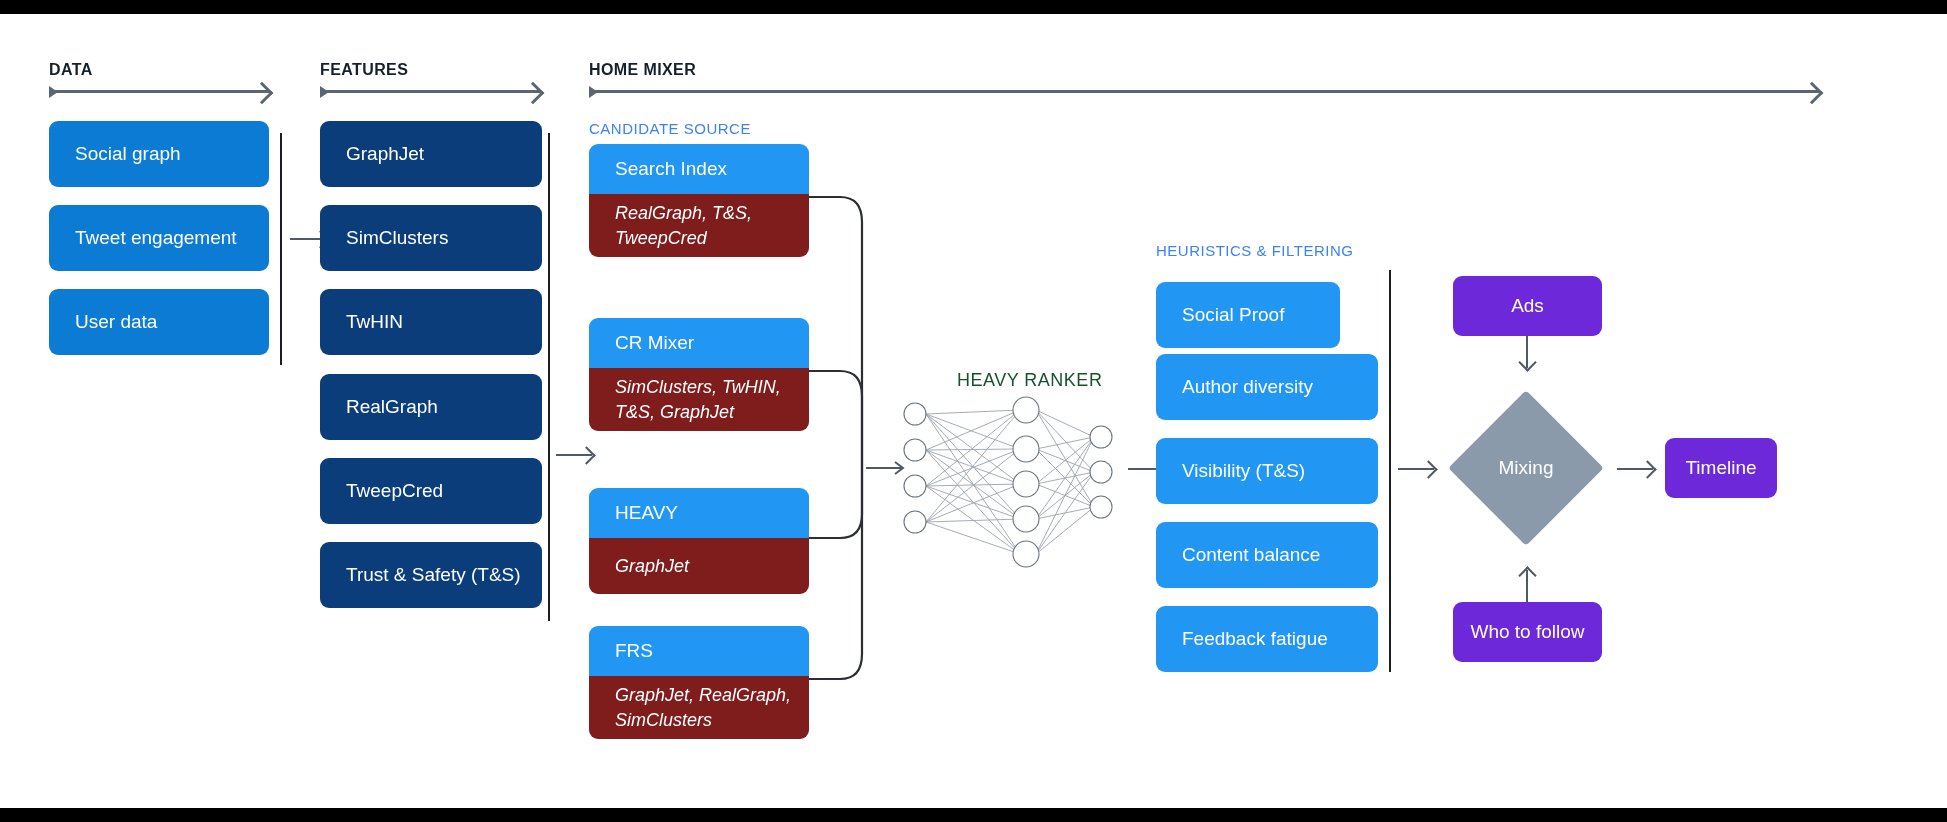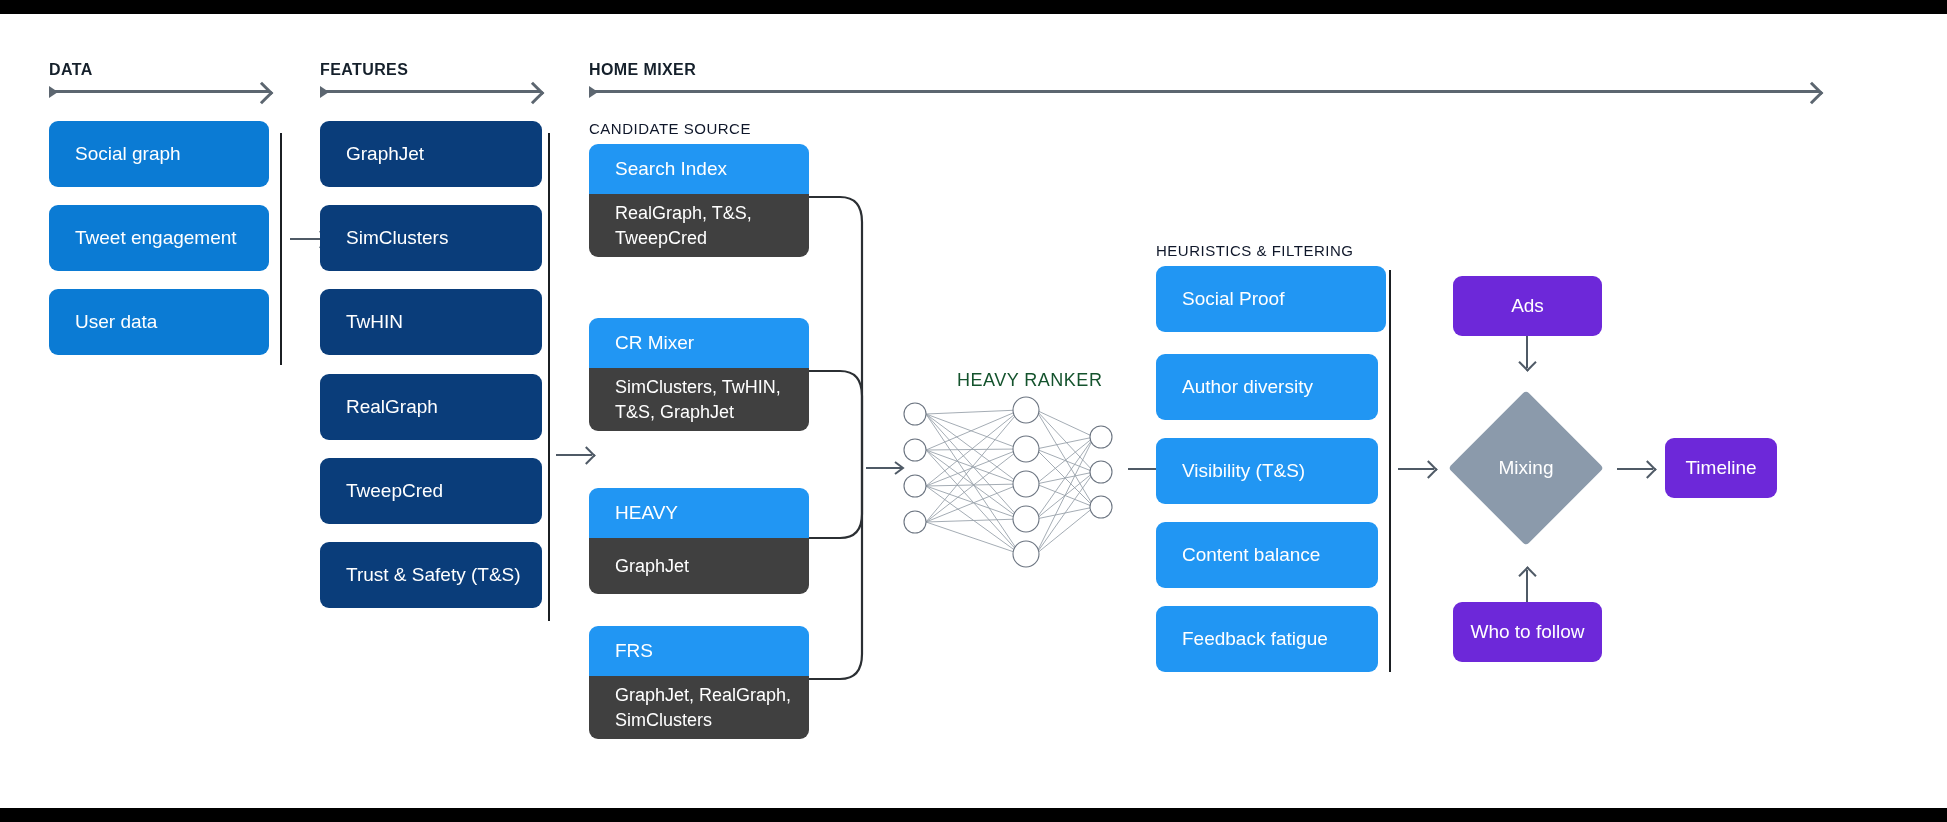--- a/index.html
+++ b/index.html
@@ -1,42 +1,42 @@
 <!DOCTYPE html>
 <html><head>
 <meta charset="utf-8">
 <style>
   html,body{margin:0;padding:0;background:#000;}
   body{font-family:"Liberation Sans",sans-serif;}
   #page{position:relative;width:1947px;height:822px;background:#000;overflow:hidden;}
   #canvas{position:absolute;left:0;top:14px;width:1947px;height:794px;background:#ffffff;}
 
   .sec-title{position:absolute;font-size:16px;font-weight:bold;color:#15202b;letter-spacing:.4px;}
-  .sub-title{position:absolute;font-size:15px;font-weight:normal;color:#0f172a;letter-spacing:.5px;}
+  .sub-title{position:absolute;font-size:15px;font-weight:normal;color:#3b82f6;letter-spacing:.5px;}
 
   .axis{position:absolute;height:3px;background:#5c6670;}
   .axis::before{content:"";position:absolute;left:0;top:-4px;width:0;height:0;
       border-top:6px solid transparent;border-bottom:6px solid transparent;border-left:9px solid #5c6670;}
   .axis::after{content:"";position:absolute;right:-1px;top:-5px;width:13px;height:13px;
       border-top:3px solid #5c6670;border-right:3px solid #5c6670;transform:rotate(45deg);}
 
   .divider{position:absolute;width:2px;background:#1b1f23;}
 
   .card{position:absolute;border-radius:9px;display:flex;align-items:center;
         color:#fff;font-size:19px;box-sizing:border-box;padding-left:26px;line-height:1.25;}
   .card.data{background:#0b7bd4;}
   .card.feature{background:#0a3d7a;}
   .card.heur{background:#2196f3;}
   .card.plain{background:#6d28d9;justify-content:center;padding-left:0;}
 
   .cs{position:absolute;border-radius:9px;overflow:hidden;}
   .cs .cs-head{background:#2196f3;color:#fff;font-size:19px;display:flex;align-items:center;
         padding-left:26px;box-sizing:border-box;height:50px;}
-  .cs .cs-body{background:#404040;color:#fff;font-size:18px;display:flex;align-items:center;
-        padding-left:26px;padding-right:14px;box-sizing:border-box;line-height:1.35;}
+  .cs .cs-body{background:#7f1d1d;color:#fff;font-size:18px;display:flex;align-items:center;
+        padding-left:26px;padding-right:14px;box-sizing:border-box;line-height:1.35;font-style:italic;}
 
   .diamond{position:absolute;background:#8b9aab;transform:rotate(45deg);border-radius:4px;}
   .diamond-label{position:absolute;color:#fff;font-size:19px;display:flex;align-items:center;justify-content:center;}
 
   .harrow{position:absolute;height:2px;background:#4f5a66;}
   .harrow::after{content:"";position:absolute;right:-1px;top:-5px;width:11px;height:11px;
       border-top:2px solid #4f5a66;border-right:2px solid #4f5a66;transform:rotate(45deg);}
   .varrow{position:absolute;width:2px;background:#4f5a66;}
   .varrow.down::after{content:"";position:absolute;left:-5px;bottom:-1px;width:11px;height:11px;
       border-bottom:2px solid #4f5a66;border-right:2px solid #4f5a66;transform:rotate(45deg);}
@@ -182,21 +182,21 @@
           <circle cx="1026" cy="505" r="13"></circle>
       <circle cx="1026" cy="540" r="13"></circle>
       <circle cx="1101" cy="423" r="11"></circle>
           <circle cx="1101" cy="458" r="11"></circle>
       <circle cx="1101" cy="493" r="11"></circle>
     </g>
   </svg>
 
   <div class="harrow" style="left:1128px;top:454px;width:36px;"></div>
 
-  <div class="card heur" style="left:1156px;top:252px;width:230px;height:66px;">
+  <div class="card heur" style="left:1156px;top:268px;width:184px;height:66px;">
     <span>Social Proof</span>
   </div>
   <div class="card heur" style="left:1156px;top:340px;width:222px;height:66px;">
     <span>Author diversity</span>
   </div>
   <div class="card heur" style="left:1156px;top:424px;width:222px;height:66px;">
     <span>Visibility (T&amp;S)</span>
   </div>
   <div class="card heur" style="left:1156px;top:508px;width:222px;height:66px;">
     <span>Content balance</span>

